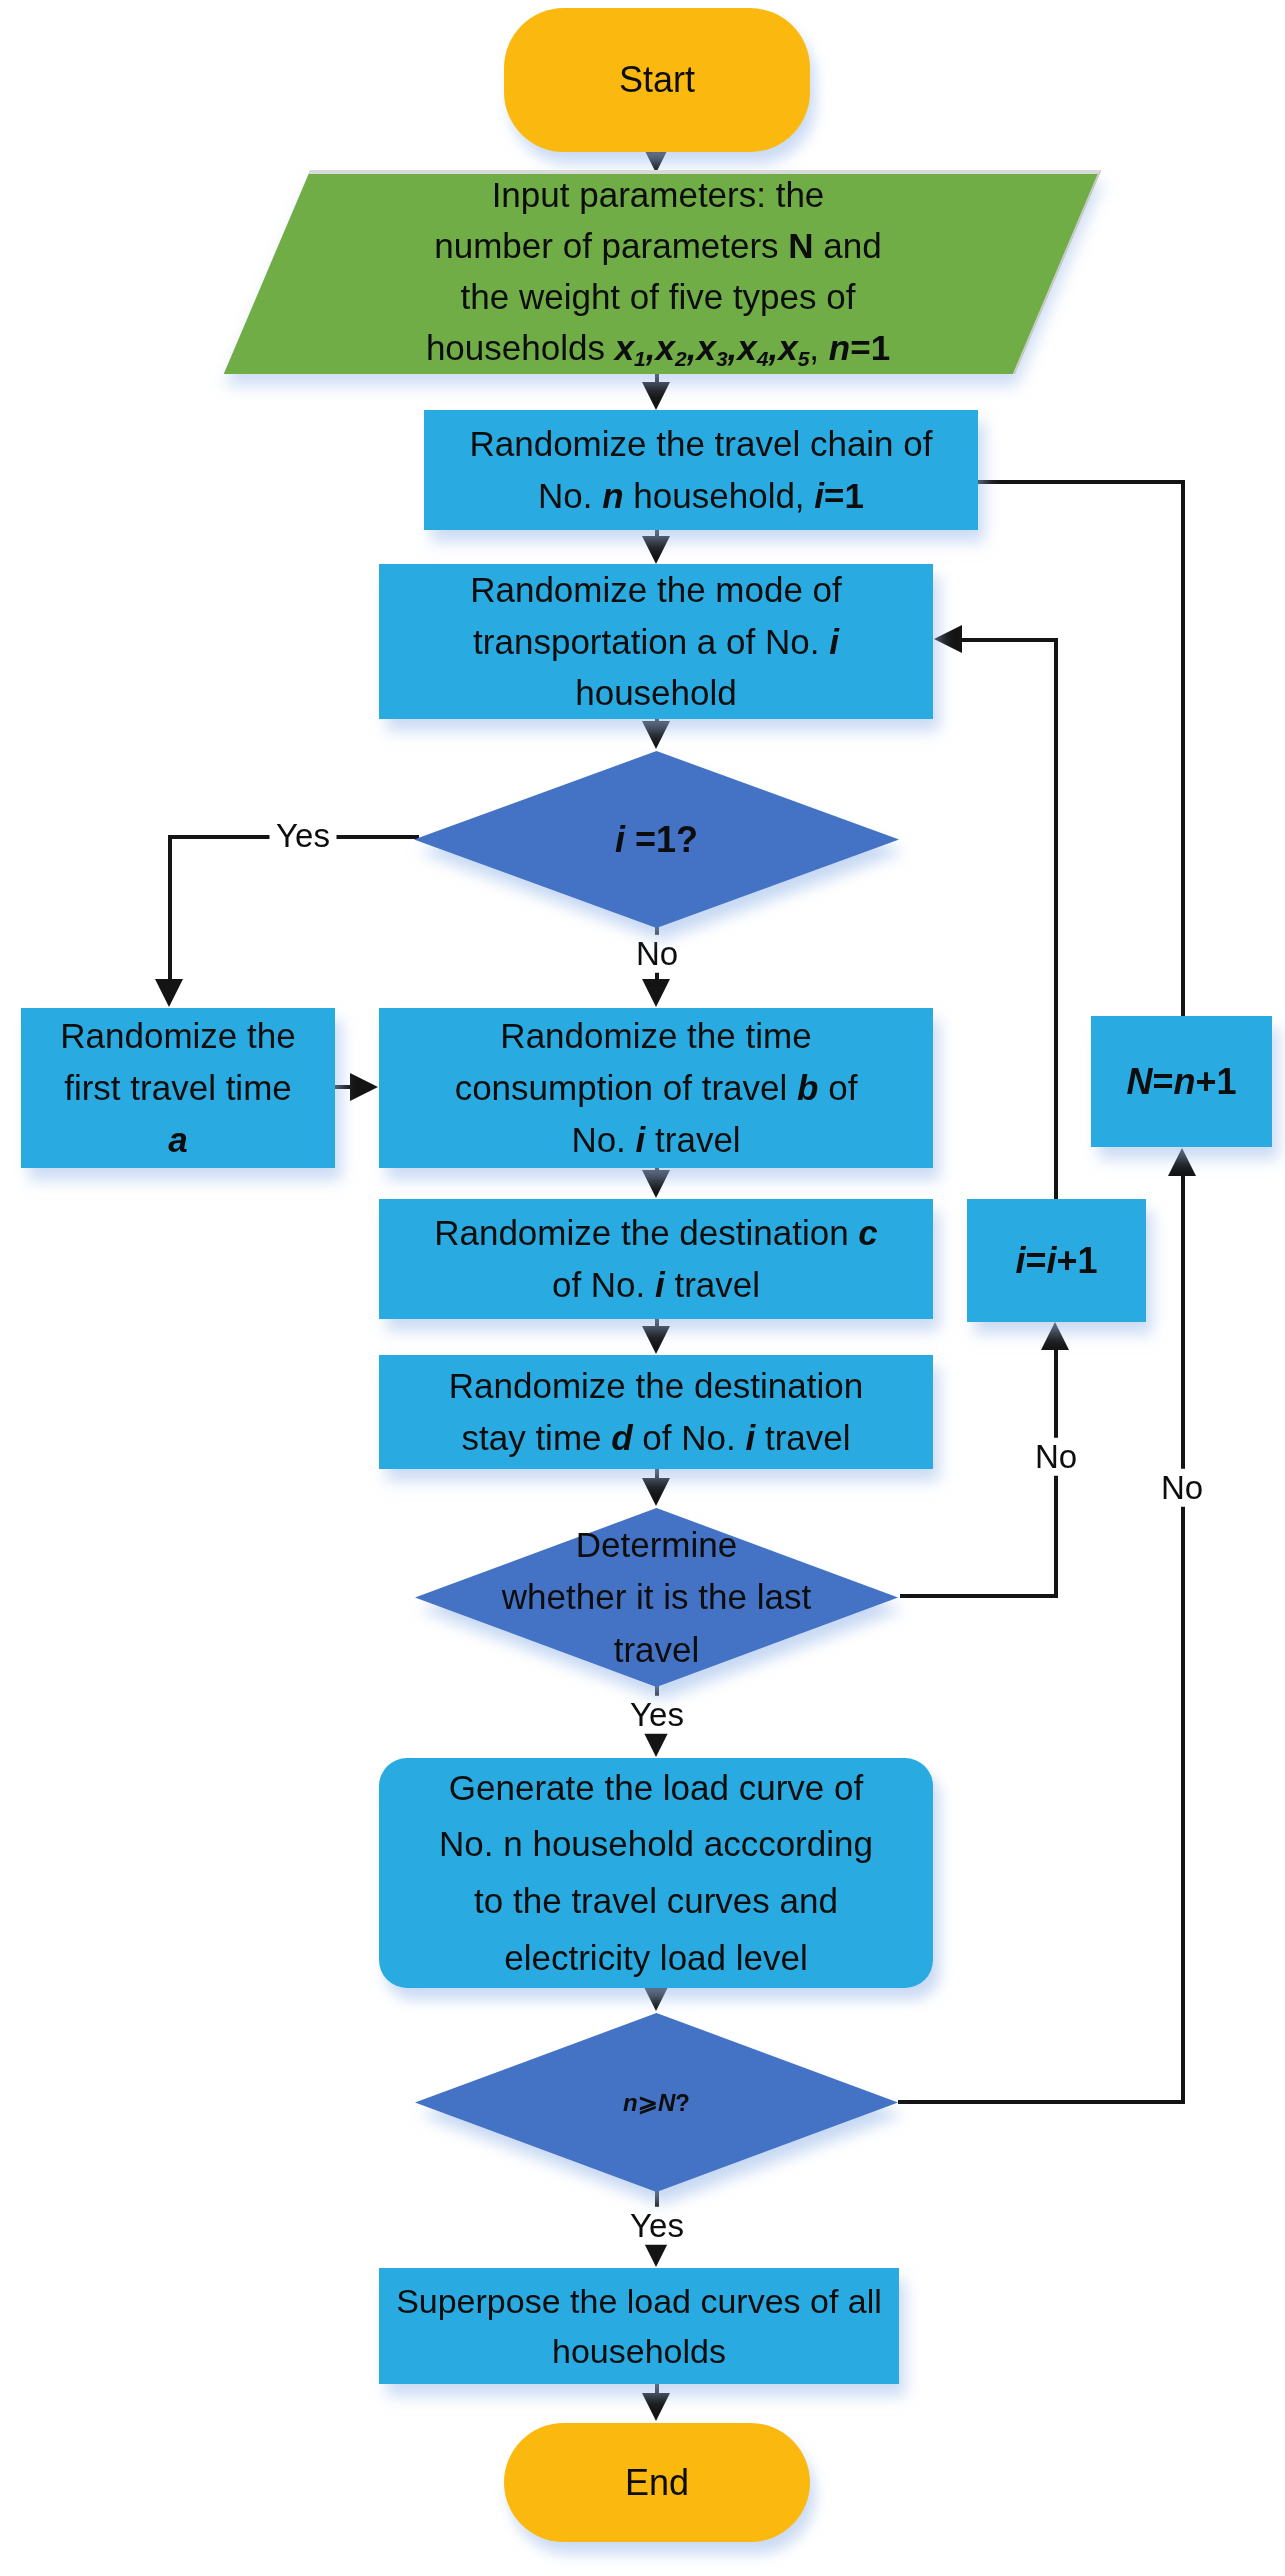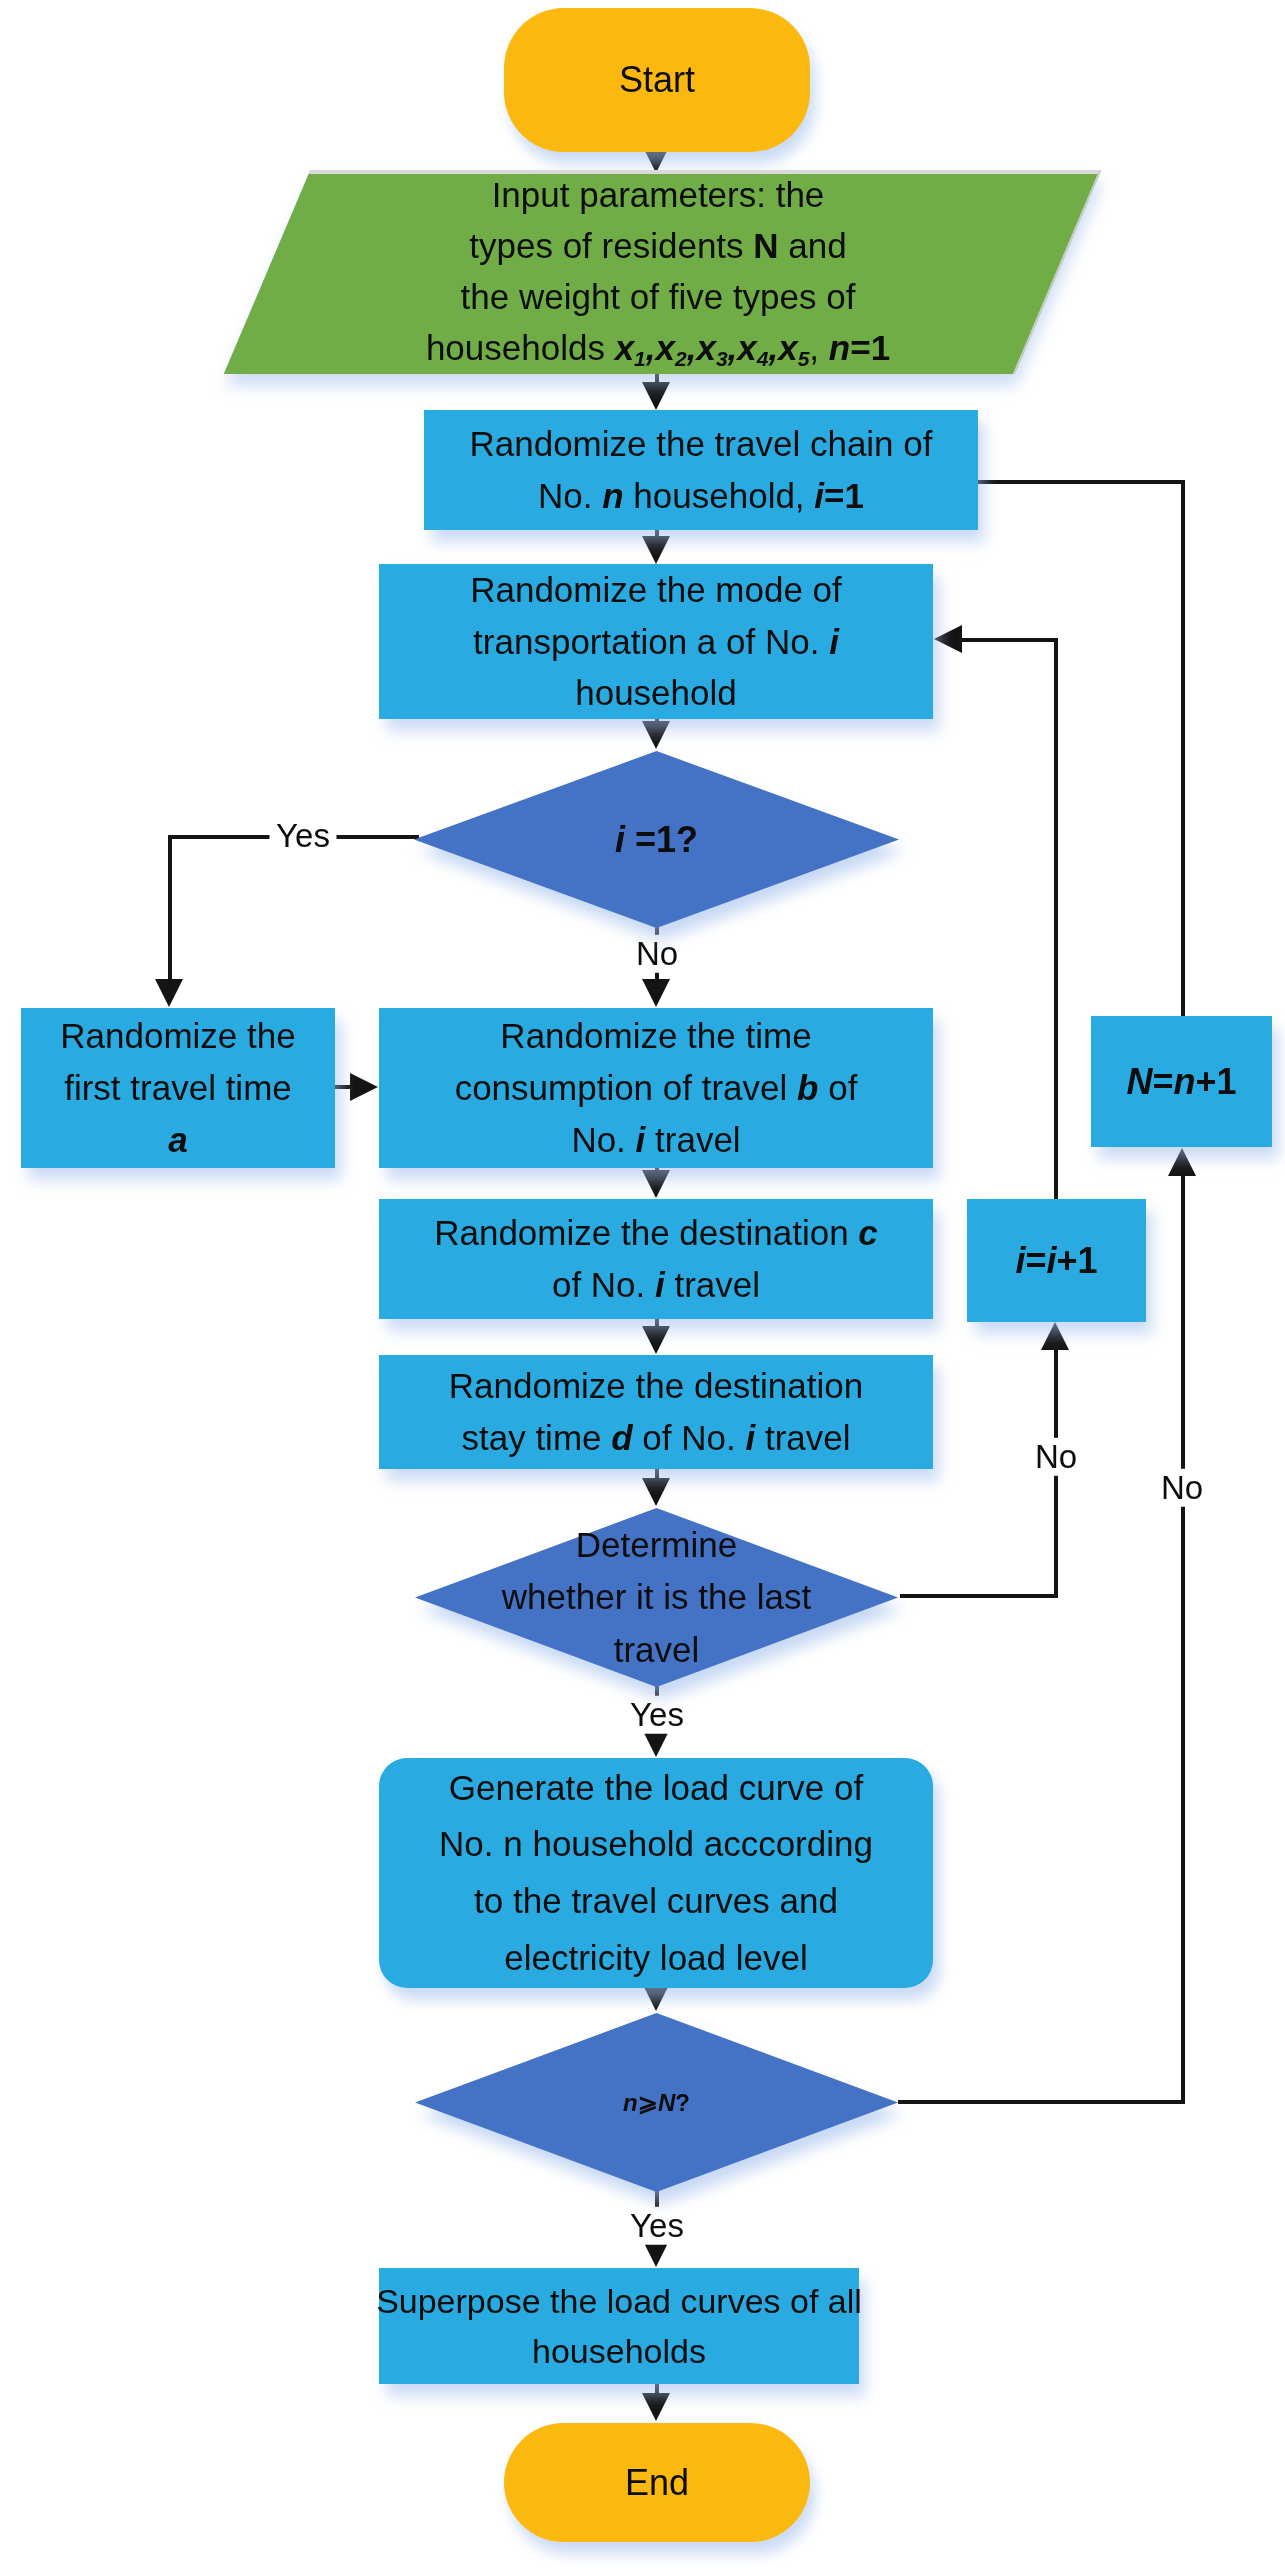--- a/index.html
+++ b/index.html
@@ -109,21 +109,21 @@
   <span class="edge-label" style="left:1182px;top:1488px;">No</span>
   <span class="edge-label" style="left:657px;top:2226px;">Yes</span>
 
   <div class="shape terminator" style="left:504px;top:8px;width:306px;height:144px;">
     <span>Start</span>
   </div>
 
   <div class="shape para" style="left:267px;top:170px;width:791px;height:204px;"></div>
   <div class="shape para-text" style="left:285px;top:171px;width:746px;height:202px;">
       <div class="line"><span>Input parameters: the</span></div>
-      <div class="line"><span>types of residents </span><span class="s-b">N</span><span> and</span></div>
+      <div class="line"><span>number of parameters </span><span class="s-b">N</span><span> and</span></div>
       <div class="line"><span>the weight of five types of</span></div>
       <div class="line"><span>households </span><span class="s-bi">x</span><span class="s-bisub">1</span><span class="s-bi">,</span><span class="s-bi">x</span><span class="s-bisub">2</span><span class="s-bi">,</span><span class="s-bi">x</span><span class="s-bisub">3</span><span class="s-bi">,</span><span class="s-bi">x</span><span class="s-bisub">4</span><span class="s-bi">,</span><span class="s-bi">x</span><span class="s-bisub">5</span><span>, </span><span class="s-bi">n</span><span class="s-b">=1</span></div>
     </div>
 
   <div class="shape process" style="left:379px;top:410px;width:554px;height:120px;margin-left:45px;">
       <div class="line"><span>Randomize the travel chain of</span></div>
       <div class="line"><span>No. </span><span class="s-bi">n</span><span> household, </span><span class="s-bi">i</span><span class="s-b">=1</span></div>
     </div>
 
   <div class="shape process" style="left:379px;top:564px;width:554px;height:155px;">
@@ -185,21 +185,21 @@
       <div class="line"><span>electricity load level</span></div>
     </div>
 
   <div class="dwrap" style="left:415px;top:2013px;width:483px;height:179px;">
     <div class="diamond"></div>
     <div class="dtext" style="font-size:24px;">
         <div class="line"><span class="s-bi">n</span><span class="s-b">⩾</span><span class="s-bi">N</span><span class="s-b">?</span></div>
       </div>
   </div>
 
-  <div class="shape process" style="left:379px;top:2268px;width:480px;height:116px;font-size:34px;">
+  <div class="shape process" style="left:379px;top:2268px;width:520px;height:116px;font-size:34px;">
       <div class="line"><span>Superpose the load curves of all</span></div>
       <div class="line"><span>households</span></div>
     </div>
 
   <div class="shape terminator" style="left:504px;top:2423px;width:306px;height:119px;">
     <span>End</span>
   </div>
 
 </div>
 

